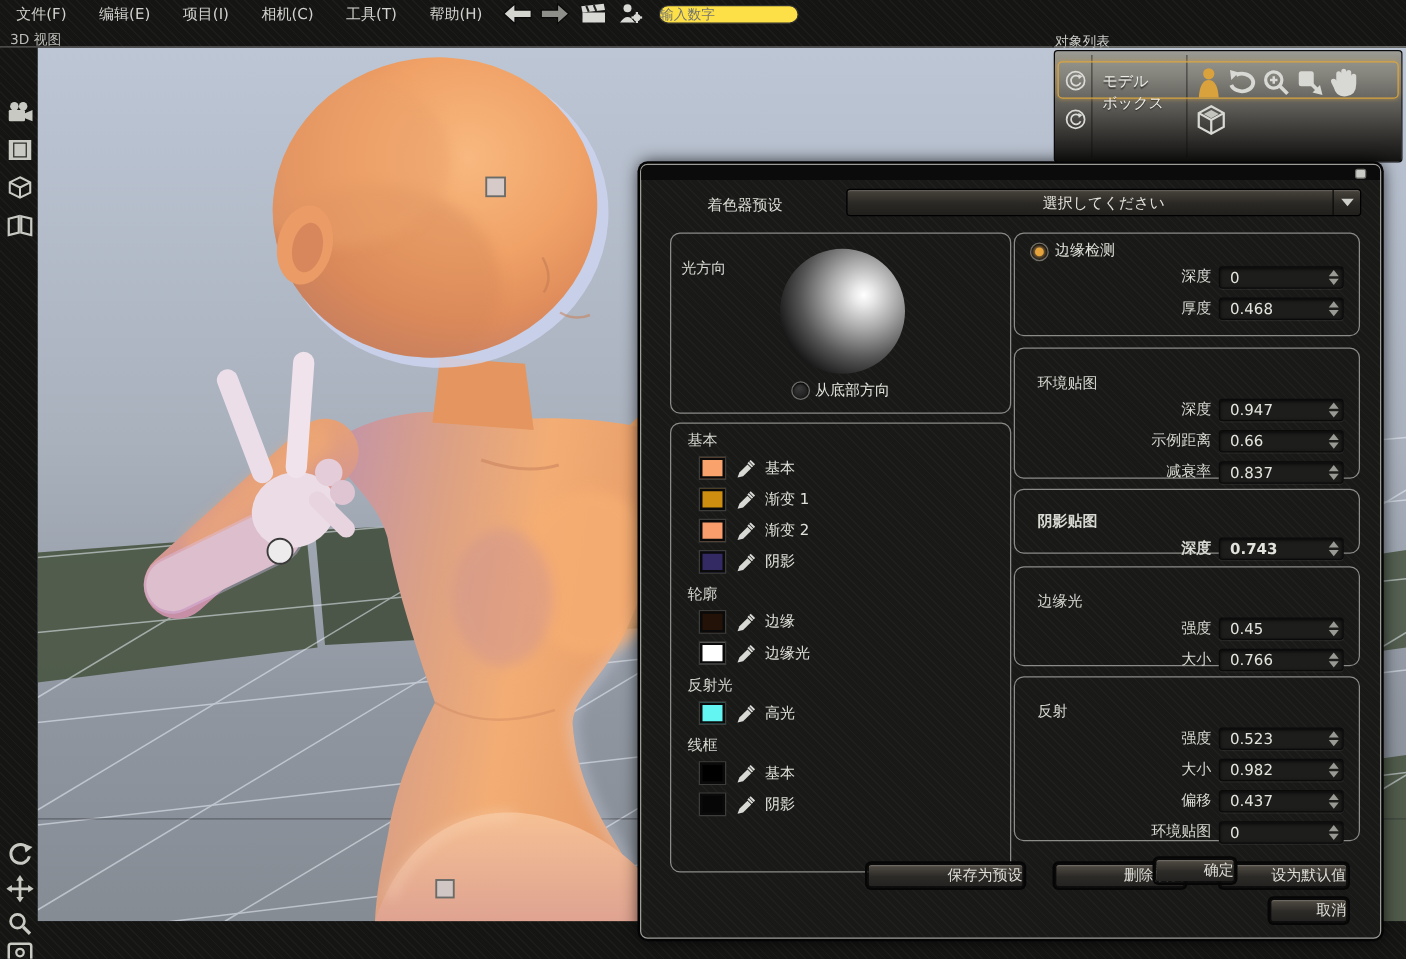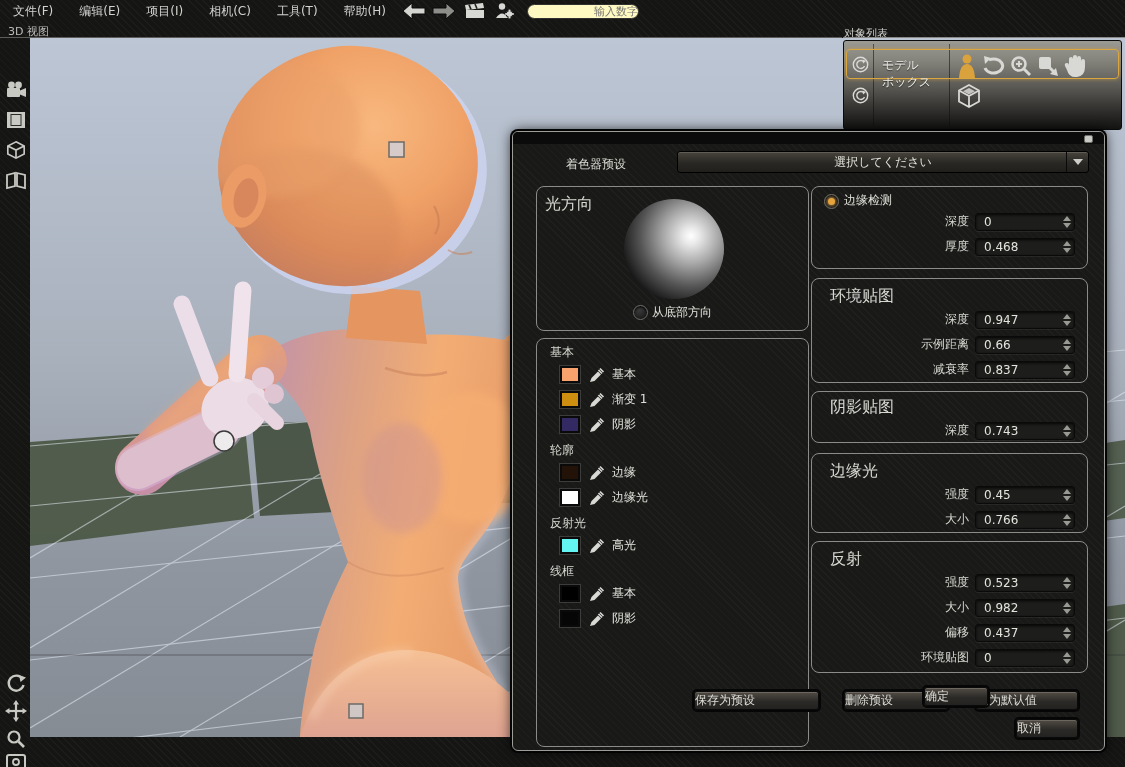--- a/index.html
+++ b/index.html
@@ -8,22 +8,22 @@
     font-family:"DejaVu Sans","Liberation Sans",sans-serif;
     background-color:#151514;
     background-image:repeating-linear-gradient(45deg, rgba(255,255,255,.03) 0 1px, transparent 1px 5px);
     position:relative; color:#ddd; font-size:12px;
   }
 
   
   .menubar { position:absolute; top:0; left:0; width:1125px; height:22px; display:flex; align-items:center; }
   .menu-item { color:#d2d2ce; font-size:12px; padding:0 13px; height:22px; line-height:22px; cursor:default; }
   .tool-ico { width:26px; height:20px; margin:0 2px; display:flex; align-items:center; justify-content:center; }
-  .num-input { width:112px; height:15px; margin-left:8px; background:#fef9c3; border:1px solid #2f2f2f; border-radius:8px;
-               color:#757570; font-size:11px; text-align:right; line-height:13px; }
+  .num-input { width:112px; height:15px; margin-left:8px; background:#fde047; border:1px solid #2f2f2f; border-radius:8px;
+               color:#757570; font-size:11px; text-align:left; line-height:13px; }
 
   
   .vp-label { position:absolute; top:24px; left:8px; font-size:11px; color:#bcbcb8; }
   .vp-underline { position:absolute; top:37px; left:0; width:842px; height:1px; background:#5c5c5a; }
   .obj-label { position:absolute; top:26px; left:844px; font-size:11px; color:#cfcfcb; }
   .obj-underline { position:absolute; top:37px; left:843px; width:282px; height:1px; background:#8a8a86; }
 
   
   .sidebar { position:absolute; top:38px; left:0; width:30px; bottom:0; }
   .side-ico { position:absolute; left:4px; width:24px; height:24px; display:flex; align-items:center; justify-content:center; }
@@ -52,21 +52,21 @@
   .dlg-preset-label { position:absolute; left:53px; top:24px; color:#dcdcd6; font-size:12px; }
   .dropdown { position:absolute; left:164px; top:19px; width:412px; height:22px;
     background:linear-gradient(180deg,#47433c,#2a2824 55%,#211f1c);
     border:1px solid #000; border-radius:3px; box-shadow:inset 0 1px 0 rgba(255,255,255,.14);
     color:#e2e2da; text-align:center; line-height:20px; font-size:12px; }
   .dropdown-cap { position:absolute; right:0; top:0; bottom:0; width:22px; border-left:1px solid #0a0a0a;
     display:flex; align-items:center; justify-content:center; }
   .caret-down { width:0; height:0; border-left:5px solid transparent; border-right:5px solid transparent; border-top:6px solid #cfcfc9; }
 
   .panel { position:absolute; border:1px solid #8b8b87; border-radius:8px; }
-  .p-title { color:#d8d8d2; font-size:16px; padding:7px 0 0 18px; }
+  .p-title { color:#d8d8d2; font-size:12px; padding:7px 0 0 18px;margin-top:12px; }
 
   
   .sphere { position:absolute; left:87px; top:12px; width:100px; height:100px; border-radius:50%;
     background:radial-gradient(circle at 67% 37%, #ffffff 0%, #e9e9e9 9%, #a8a8a8 30%, #555 55%, #151515 78%, #000 94%); }
   .bottom-radio-row { position:absolute; bottom:9px; left:0; right:0; display:flex; align-items:center; justify-content:center; gap:4px; }
   .radio { width:15px; height:15px; border-radius:50%; background:radial-gradient(circle at 40% 35%, #3a3a3a, #121212);
     border:1px solid #6e6e6a; box-shadow:inset 0 1px 2px #000; display:flex; align-items:center; justify-content:center; }
   .radio .dot { width:7px; height:7px; border-radius:50%; background:#e7a33c; box-shadow:0 0 4px #e7a33c; }
   .radio-label { color:#e2e2dc; font-size:12px; }
 
@@ -84,21 +84,21 @@
   .spinfield { width:100px; height:18px; background:#1d1d1c; border:1px solid #0a0a0a; border-radius:3px;
     box-shadow:inset 0 1px 3px rgba(0,0,0,.85), 0 1px 0 rgba(255,255,255,.06);
     color:#e4e4de; font-size:12px; display:flex; align-items:center; padding-left:8px; position:relative; }
   .spin { position:absolute; right:3px; top:0; bottom:0; display:flex; flex-direction:column; justify-content:center; gap:2px; align-items:center; }
   .spin-up { width:0; height:0; border-left:4px solid transparent; border-right:4px solid transparent; border-bottom:5px solid #9a9a94; }
   .spin-dn { width:0; height:0; border-left:4px solid transparent; border-right:4px solid transparent; border-top:5px solid #9a9a94; }
 
   
   .dlg-btn { position:absolute; height:19px; background:linear-gradient(180deg,#514c44,#2c2a27 55%,#242220);
     border:1px solid #0a0a0a; border-radius:3px; box-shadow:0 0 0 2px #060606, inset 0 1px 0 rgba(255,255,255,.16);
-    color:#dddDD6; color:#ddddd6; font-size:12px; text-align:left; line-height:17px; cursor:default; }
+    color:#dddDD6; color:#ddddd6; font-size:12px; text-align:right; line-height:17px; cursor:default; }
 </style>
 </head>
 <body>
 
 <div class="viewport">
   <svg width="1095" height="699" viewBox="0 0 1095 699">
     <defs>
       <linearGradient id="bgGrad" x1="0" y1="0" x2="0" y2="1">
         <stop offset="0" stop-color="#bdc6d5"></stop>
           <stop offset="0.45" stop-color="#a9b1bd"></stop>
@@ -398,38 +398,46 @@
 
   <div class="panel" style="left:23px; top:54px; width:273px; height:145px;">
     <div class="p-title" style="padding-left:8px">光方向</div>
     <div class="sphere"></div>
     <div class="bottom-radio-row">
       <div class="radio"></div>
       <span class="radio-label">从底部方向</span>
     </div>
   </div>
 
-  <div class="panel" style="left:23px; top:206px; width:273px; height:409px;">
+  <div class="panel" style="left:23px; top:206px; width:273px; height:360px;">
     <div class="cg-title">基本</div>
 
     <div class="color-row">
       <div class="swatch" style="background: rgb(249, 162, 108);"></div>
       <svg class="dropper" viewBox="0 0 16 16">
           <path d="M1,15 l1.5,-4 6.5,-6.5 3,3 -6.5,6.5 z" fill="#d8d8d4"></path>
           <path d="M9.5,3 l3.5,3.5 M11,1.5 l3.5,3.5" stroke="#d8d8d4" stroke-width="1.6"></path>
         </svg>
       <span class="clabel">基本</span>
     </div>
     <div class="color-row">
       <div class="swatch" style="background: rgb(206, 142, 16);"></div>
       <svg class="dropper" viewBox="0 0 16 16">
           <path d="M1,15 l1.5,-4 6.5,-6.5 3,3 -6.5,6.5 z" fill="#d8d8d4"></path>
           <path d="M9.5,3 l3.5,3.5 M11,1.5 l3.5,3.5" stroke="#d8d8d4" stroke-width="1.6"></path>
         </svg>
       <span class="clabel">渐变 1</span>
+    </div>
+    <div class="color-row">
+      <div class="swatch" style="background: rgb(249, 157, 108);"></div>
+      <svg class="dropper" viewBox="0 0 16 16">
+          <path d="M1,15 l1.5,-4 6.5,-6.5 3,3 -6.5,6.5 z" fill="#d8d8d4"></path>
+          <path d="M9.5,3 l3.5,3.5 M11,1.5 l3.5,3.5" stroke="#d8d8d4" stroke-width="1.6"></path>
+        </svg>
+      <span class="clabel">渐变 2</span>
     </div>
     <div class="color-row">
       <div class="swatch" style="background: rgb(51, 42, 99);"></div>
       <svg class="dropper" viewBox="0 0 16 16">
           <path d="M1,15 l1.5,-4 6.5,-6.5 3,3 -6.5,6.5 z" fill="#d8d8d4"></path>
           <path d="M9.5,3 l3.5,3.5 M11,1.5 l3.5,3.5" stroke="#d8d8d4" stroke-width="1.6"></path>
         </svg>
       <span class="clabel">阴影</span>
     </div>
 
@@ -536,21 +544,21 @@
       <div class="spinfield">
           <span>0.837</span>
         <div class="spin">
             <div class="spin-up"></div>
             <div class="spin-dn"></div>
           </div>
         </div>
       </div>
   </div>
 
-  <div class="panel" style="left:298px; top:259px; width:277px; height:52px;">
+  <div class="panel" style="left:298px; top:259px; width:277px; height:52px;font-weight:bold;">
     <div class="p-title" style="padding-top:5px">阴影贴图</div>
     <div class="frow">
         <span class="flabel">深度</span>
       <div class="spinfield">
           <span>0.743</span>
         <div class="spin">
             <div class="spin-up"></div>
             <div class="spin-dn"></div>
           </div>
         </div>

